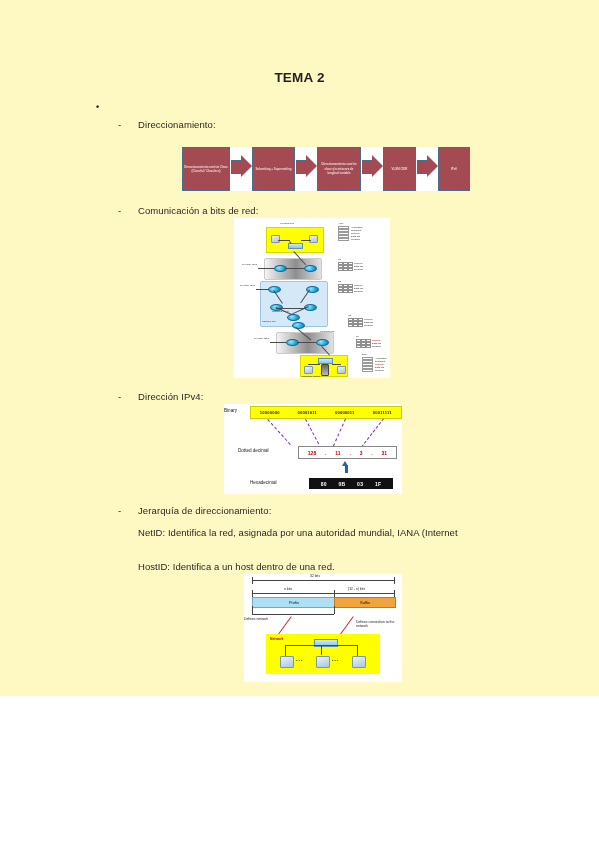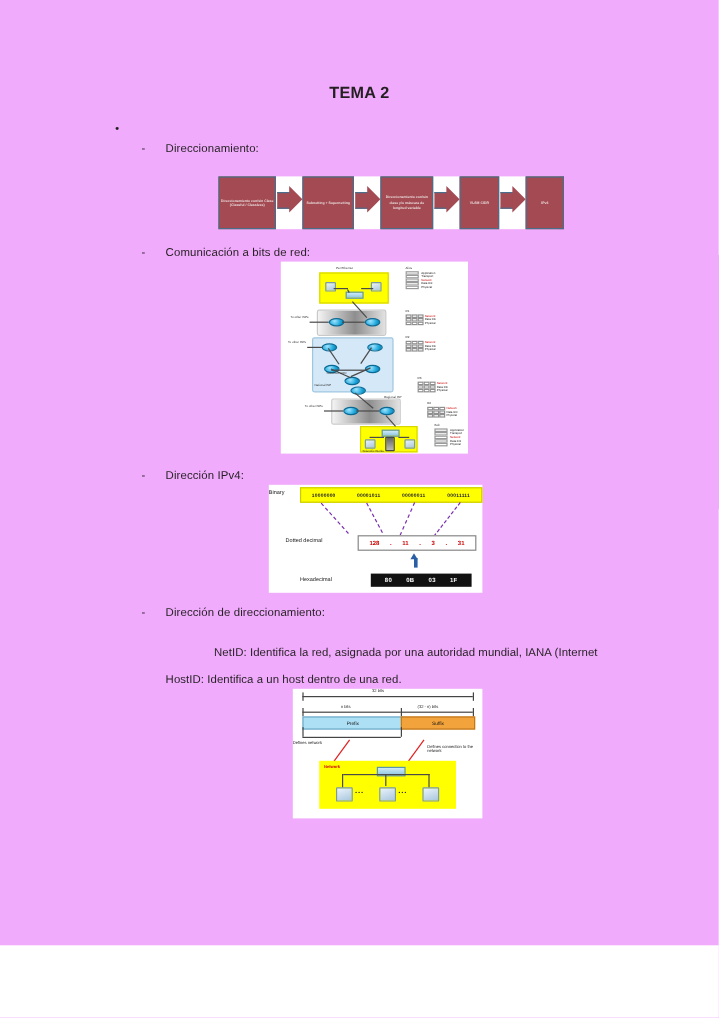--- a/index.html
+++ b/index.html
@@ -7,22 +7,22 @@
     padding: 0;
     background: #ffffff;
   }
   body {
     font-family: "Liberation Sans", sans-serif;
     color: #231f20;
   }
   .page {
     position: relative;
     width: 599px;
-    height: 788px;
-    background: #f0abfc;
+    height: 696px;
+    background: #fef9c3;
     overflow: hidden;
   }
   .doc-title {
     position: absolute;
     top: 70px;
     left: 0;
     width: 599px;
     text-align: center;
     font-size: 13.5px;
     font-weight: bold;
@@ -603,24 +603,24 @@
     <div class="hex-bar">
       <span>80</span>
       <span>0B</span>
       <span>03</span>
       <span>1F</span>
     </div>
   </div>
 
   <div class="dash-row" style="top:505px;">
     <span class="dash-mark">-</span>
-    <span class="dash-text">Dirección de direccionamiento:</span>
-  </div>
-
-  <div class="body-line" style="top:536px;text-align:right;">NetID: Identifica la red, asignada por una autoridad mundial, IANA (Internet</div>
+    <span class="dash-text">Jerarquía de direccionamiento:</span>
+  </div>
+
+  <div class="body-line" style="top:524px;">NetID: Identifica la red, asignada por una autoridad mundial, IANA (Internet</div>
   <div class="body-line" style="top:558px;">HostID: Identifica a un host dentro de una red.</div>
 
   <div class="fig-prefix">
 
     <div class="pf-measure" style="left:8px; top:6px; width:142px;"></div>
     <div class="pf-tick" style="left:8px; top:3px; height:7px;"></div>
     <div class="pf-tick" style="left:150px; top:3px; height:7px;"></div>
     <div class="pf-lbl" style="left:66px; top:0px;">32 bits</div>
 
     <div class="pf-measure" style="left:8px; top:19px; width:82px;"></div>

